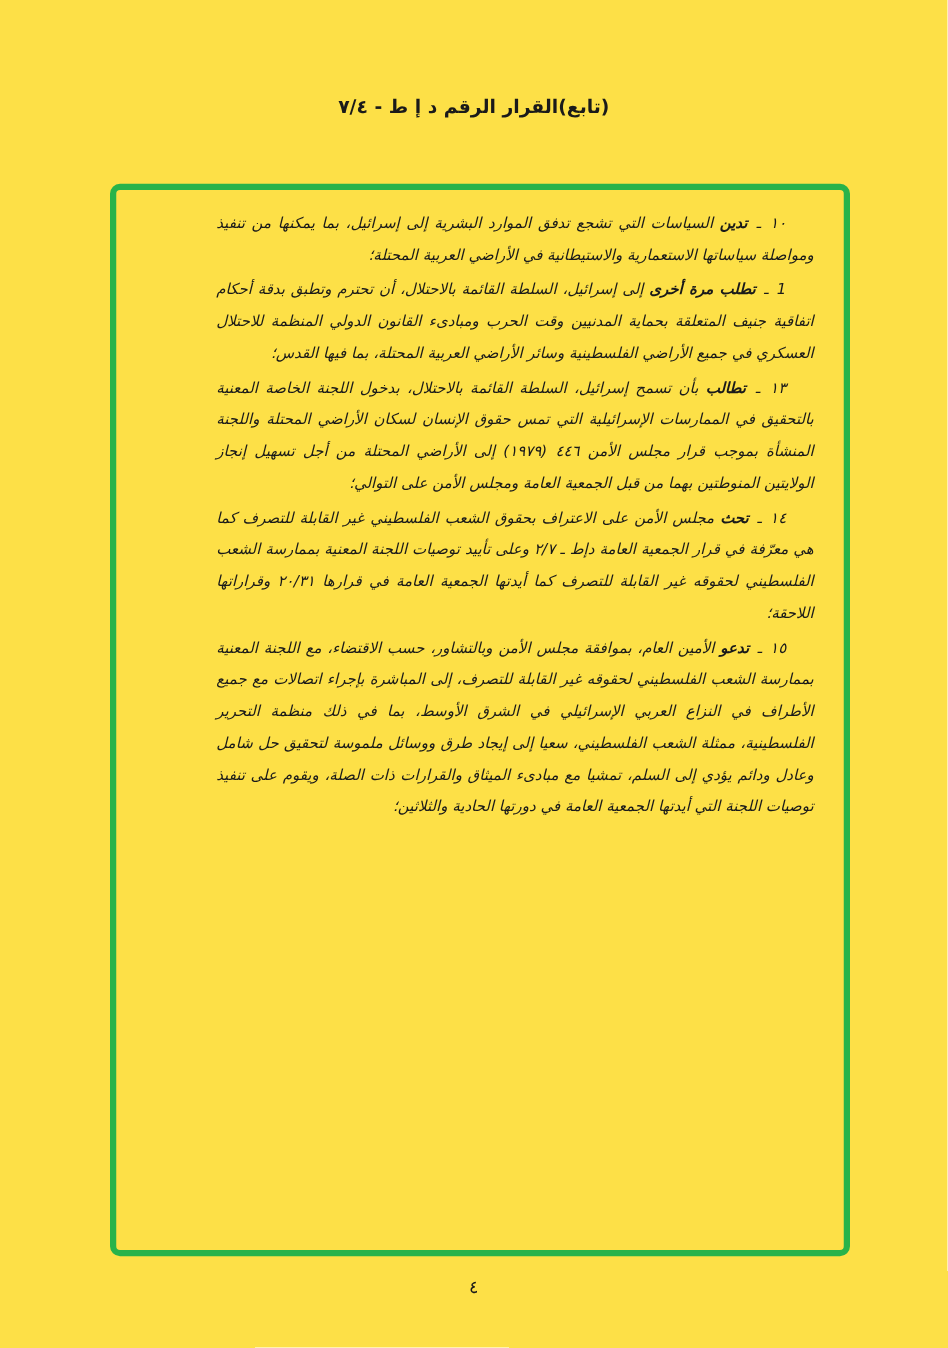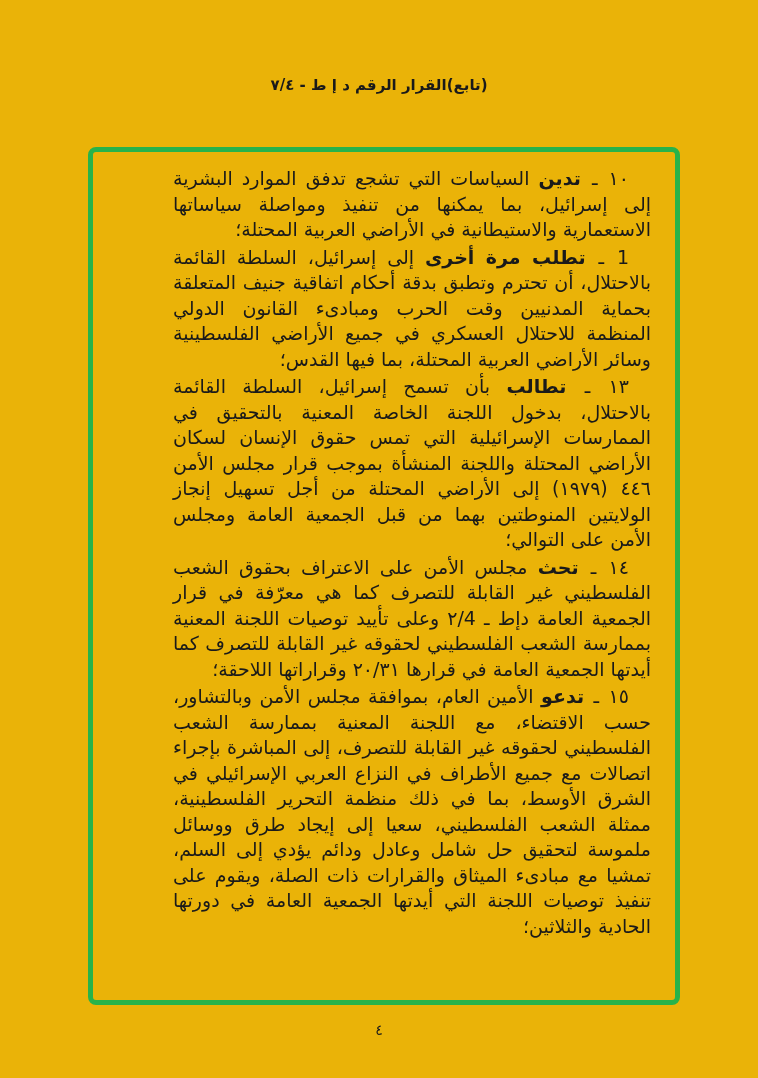--- a/index.html
+++ b/index.html
@@ -9,21 +9,21 @@
     height: 1078px;
     position: relative;
     font-family: "DejaVu Sans", sans-serif;
     color: #1a1a1a;
     direction: rtl;
   }
   .page {
     position: relative;
     width: 758px;
     height: 1078px;
-    background: #eab308;
+    background: #fde047;
     overflow: hidden;
   }
   .doc-header {
     position: absolute;
     top: 76px;
     left: 0;
     right: 0;
     text-align: center;
   }
   .doc-title {
@@ -44,22 +44,23 @@
     width: 592px;
     height: 858px;
     border: 5px solid #28b34a;
     border-radius: 8px;
     padding: 14px 24px 8px 80px;
     overflow: hidden;
   }
   .res-body {
     direction: rtl;
     text-align: justify;
-    font-size: 19px;
+    font-size: 12px;
     line-height: 25.5px;
+    font-style: italic;
   }
   .res-para {
     margin: 0 0 2px 0;
     text-indent: 22px; 
   }
   .p-num { font-weight: normal; }
   .p-sep { padding: 0 2px; }
   .p-lead { font-weight: bold; }
   .page-footer {
     position: absolute;
@@ -81,21 +82,21 @@
 
   <main class="green-box" style="border-color: rgb(40, 179, 74);">
     <div class="res-body">
   <p class="res-para"><span class="p-num">١٠</span> <span class="p-sep">ـ</span> <b class="p-lead">تدين</b> <span class="p-text">السياسات التي تشجع تدفق الموارد البشرية إلى إسرائيل، بما يمكنها من تنفيذ ومواصلة سياساتها الاستعمارية والاستيطانية في الأراضي العربية المحتلة؛</span></p>
 
 
   <p class="res-para"><span class="p-num">1</span> <span class="p-sep">ـ</span> <b class="p-lead">تطلب مرة أخرى</b> <span class="p-text">إلى إسرائيل، السلطة القائمة بالاحتلال، أن تحترم وتطبق بدقة أحكام اتفاقية جنيف المتعلقة بحماية المدنيين وقت الحرب ومبادىء القانون الدولي المنظمة للاحتلال العسكري في جميع الأراضي الفلسطينية وسائر الأراضي العربية المحتلة، بما فيها القدس؛</span></p>
 
   <p class="res-para"><span class="p-num">١٣</span> <span class="p-sep">ـ</span> <b class="p-lead">تطالب</b> <span class="p-text">بأن تسمح إسرائيل، السلطة القائمة بالاحتلال، بدخول اللجنة الخاصة المعنية بالتحقيق في الممارسات الإسرائيلية التي تمس حقوق الإنسان لسكان الأراضي المحتلة واللجنة المنشأة بموجب قرار مجلس الأمن ٤٤٦ (١٩٧٩) إلى الأراضي المحتلة من أجل تسهيل إنجاز الولايتين المنوطتين بهما من قبل الجمعية العامة ومجلس الأمن على التوالي؛</span></p>
 
-  <p class="res-para"><span class="p-num">١٤</span> <span class="p-sep">ـ</span> <b class="p-lead">تحث</b> <span class="p-text">مجلس الأمن على الاعتراف بحقوق الشعب الفلسطيني غير القابلة للتصرف كما هي معرّفة في قرار الجمعية العامة دإط ـ ٢/4 وعلى تأييد توصيات اللجنة المعنية بممارسة الشعب الفلسطيني لحقوقه غير القابلة للتصرف كما أيدتها الجمعية العامة في قرارها ٢٠/٣١ وقراراتها اللاحقة؛</span></p>
+  <p class="res-para"><span class="p-num">١٤</span> <span class="p-sep">ـ</span> <b class="p-lead">تحث</b> <span class="p-text">مجلس الأمن على الاعتراف بحقوق الشعب الفلسطيني غير القابلة للتصرف كما هي معرّفة في قرار الجمعية العامة دإط ـ ٢/٧ وعلى تأييد توصيات اللجنة المعنية بممارسة الشعب الفلسطيني لحقوقه غير القابلة للتصرف كما أيدتها الجمعية العامة في قرارها ٢٠/٣١ وقراراتها اللاحقة؛</span></p>
 
   <p class="res-para"><span class="p-num">١٥</span> <span class="p-sep">ـ</span> <b class="p-lead">تدعو</b> <span class="p-text">الأمين العام، بموافقة مجلس الأمن وبالتشاور، حسب الاقتضاء، مع اللجنة المعنية بممارسة الشعب الفلسطيني لحقوقه غير القابلة للتصرف، إلى المباشرة بإجراء اتصالات مع جميع الأطراف في النزاع العربي الإسرائيلي في الشرق الأوسط، بما في ذلك منظمة التحرير الفلسطينية، ممثلة الشعب الفلسطيني، سعيا إلى إيجاد طرق ووسائل ملموسة لتحقيق حل شامل وعادل ودائم يؤدي إلى السلم، تمشيا مع مبادىء الميثاق والقرارات ذات الصلة، ويقوم على تنفيذ توصيات اللجنة التي أيدتها الجمعية العامة في دورتها الحادية والثلاثين؛</span></p>
 </div>
   </main>
 
   <footer class="page-footer">
     <span>٤</span>
   </footer>
 
 </div>

